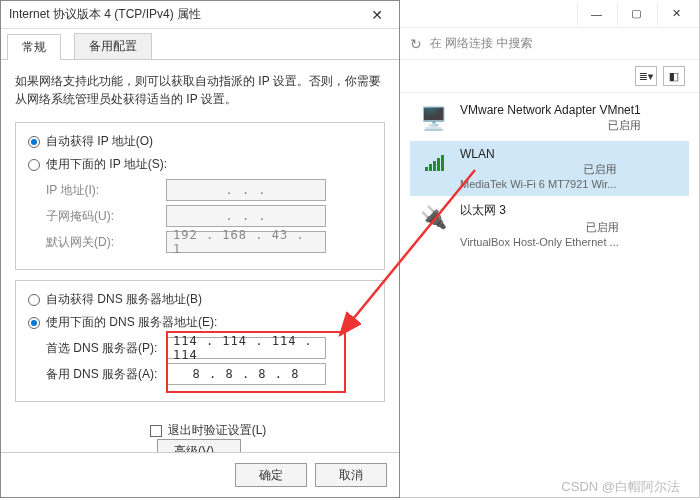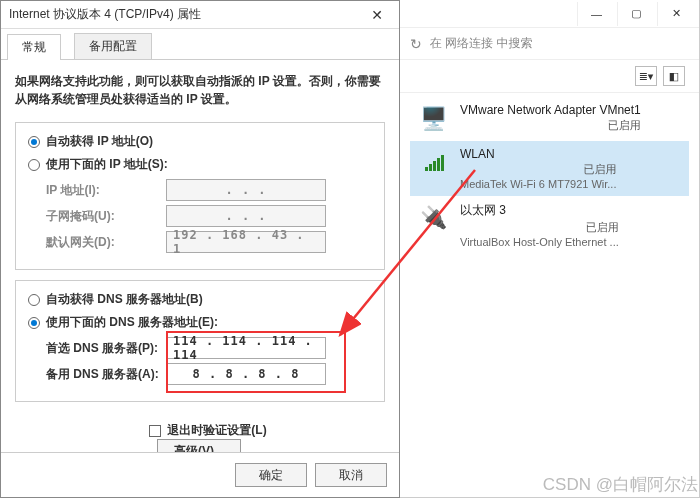--- a/index.html
+++ b/index.html
@@ -8,21 +8,21 @@
 
 .dialog { position: absolute; left: 0; top: 0; width: 400px; height: 498px; border: 1px solid #888; background: #fff; z-index: 10; display: flex; flex-direction: column; }
 .title-bar { display: flex; align-items: center; justify-content: space-between; height: 28px; padding: 0 6px 0 8px; border-bottom: 1px solid #ddd; }
 .title-text { font-size: 12px; }
 .close-btn { width: 32px; height: 24px; display: flex; align-items: center; justify-content: center; font-size: 14px; cursor: pointer; }
 
 .tabs { display: flex; border-bottom: 1px solid #ccc; padding: 4px 6px 0 6px; gap: 11px; }
 .tab { padding: 4px 14px; border: 1px solid #ccc; border-bottom: none; margin-right: 2px; background: #f0f0f0; cursor: pointer; }
 .tab.active { background: #fff; position: relative; top: 1px; }
 
-.dlg-body { padding: 12px 14px 0 14px; flex: 1; overflow: hidden; font-weight: bold; }
+.dlg-body { padding: 12px 14px 0 14px; flex: 1; overflow: hidden; }
 .intro { line-height: 1.5; margin-bottom: 14px; }
 
 .group { border: 1px solid #ccc; padding: 10px 12px 12px 12px; margin-bottom: 10px; }
 .radio-row { display: flex; align-items: center; margin-bottom: 6px; cursor: pointer; }
 .radio { width: 12px; height: 12px; border: 1px solid #666; border-radius: 50%; margin-right: 6px; display: flex; align-items: center; justify-content: center; }
 .radio.checked::after { content: ""; width: 6px; height: 6px; background: #0078d4; border-radius: 50%; }
 .field-row { display: flex; align-items: center; margin: 4px 0 4px 18px; }
 .field-label { width: 120px; color: #888; }
 .field-label.enabled { color: #333; }
 .ip-input { flex: 0 0 160px; height: 22px; border: 1px solid #aaa; background: #fff; display: flex; align-items: center; justify-content: center; letter-spacing: 1px; font-family: "Segoe UI", monospace; padding: 0 6px; color: #333; }
@@ -50,21 +50,21 @@
 .net-item.selected { background: #d0e7f7; }
 .net-icon { width: 32px; height: 32px; display: flex; align-items: center; justify-content: center; font-size: 22px; flex-shrink: 0; }
 .net-info { display: flex; flex-direction: column; gap: 1px; overflow: hidden; }
 .net-name { font-size: 12px; color: #222; white-space: nowrap; }
 .net-status { font-size: 11px; color: #555; text-align: right; }
 .net-desc { font-size: 11px; color: #666; white-space: nowrap; overflow: hidden; text-overflow: ellipsis; max-width: 200px; }
 
 
 .arrow-svg { position: absolute; left: 0; top: 0; pointer-events: none; z-index: 20; }
 
-.watermark { position: absolute; right: 2px; bottom: 4px; font-size: 17px; color: #bbb; z-index: 30; }
+.watermark { position: absolute; right: 20px; bottom: 4px; font-size: 13px; color: #bbb; z-index: 30; }
 
 .signal-icon { display: inline-flex; align-items: flex-end; gap: 1px; height: 16px; }
 .signal-icon span { width: 3px; background: #2a8a2a; display: inline-block; }
 .signal-icon span:nth-child(1){height:4px;} .signal-icon span:nth-child(2){height:7px;}
 .signal-icon span:nth-child(3){height:10px;} .signal-icon span:nth-child(4){height:13px;}
 .signal-icon span:nth-child(5){height:16px;}
 </style>
 </head>
 <body>
 

